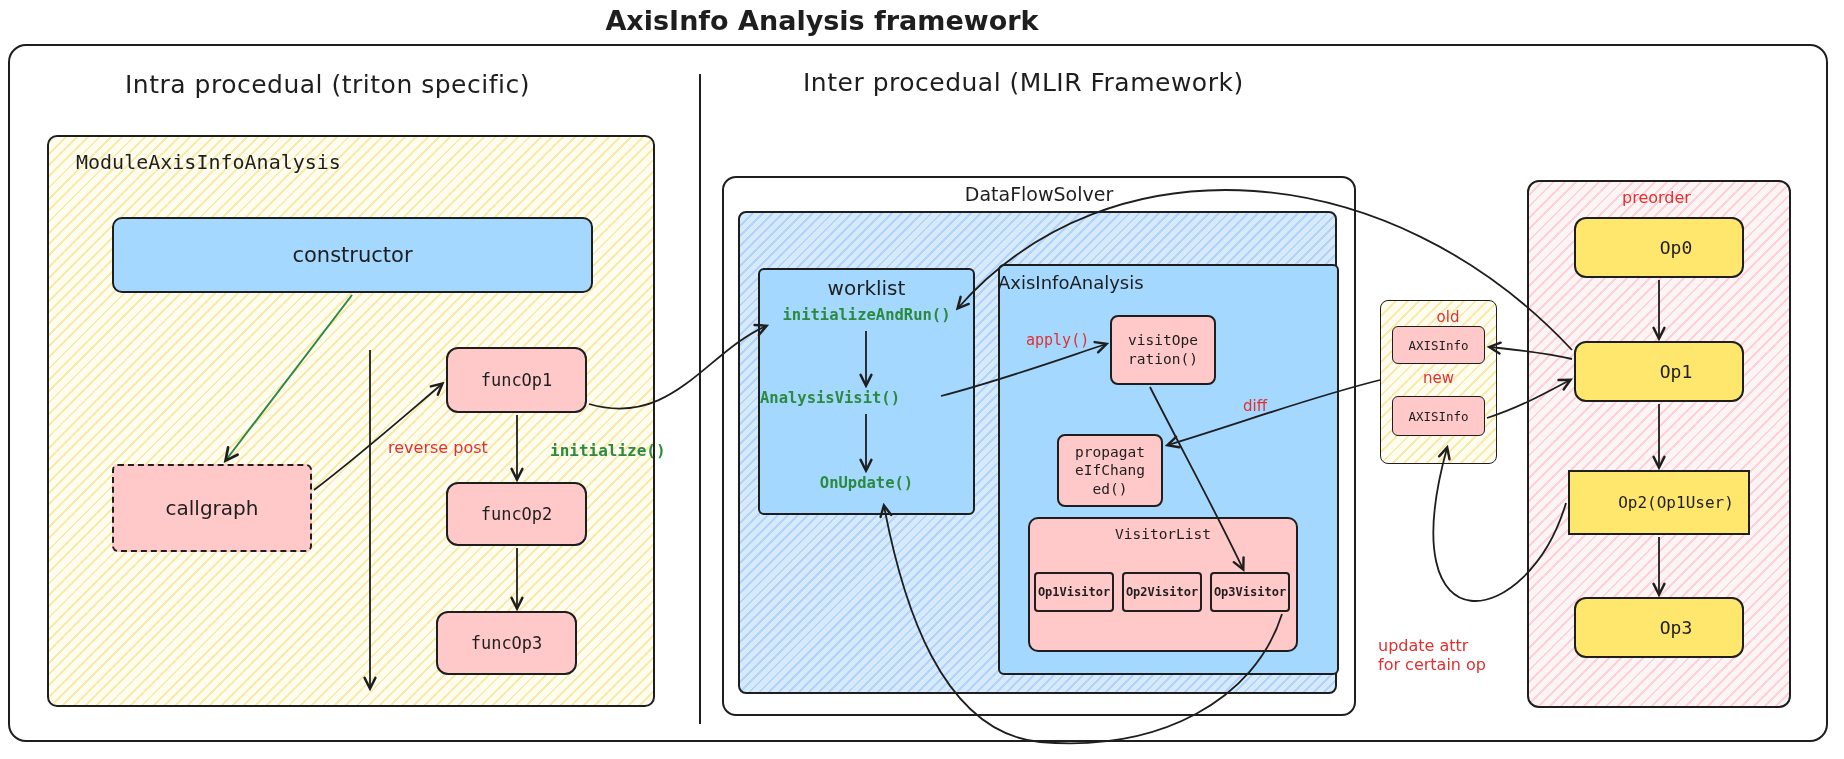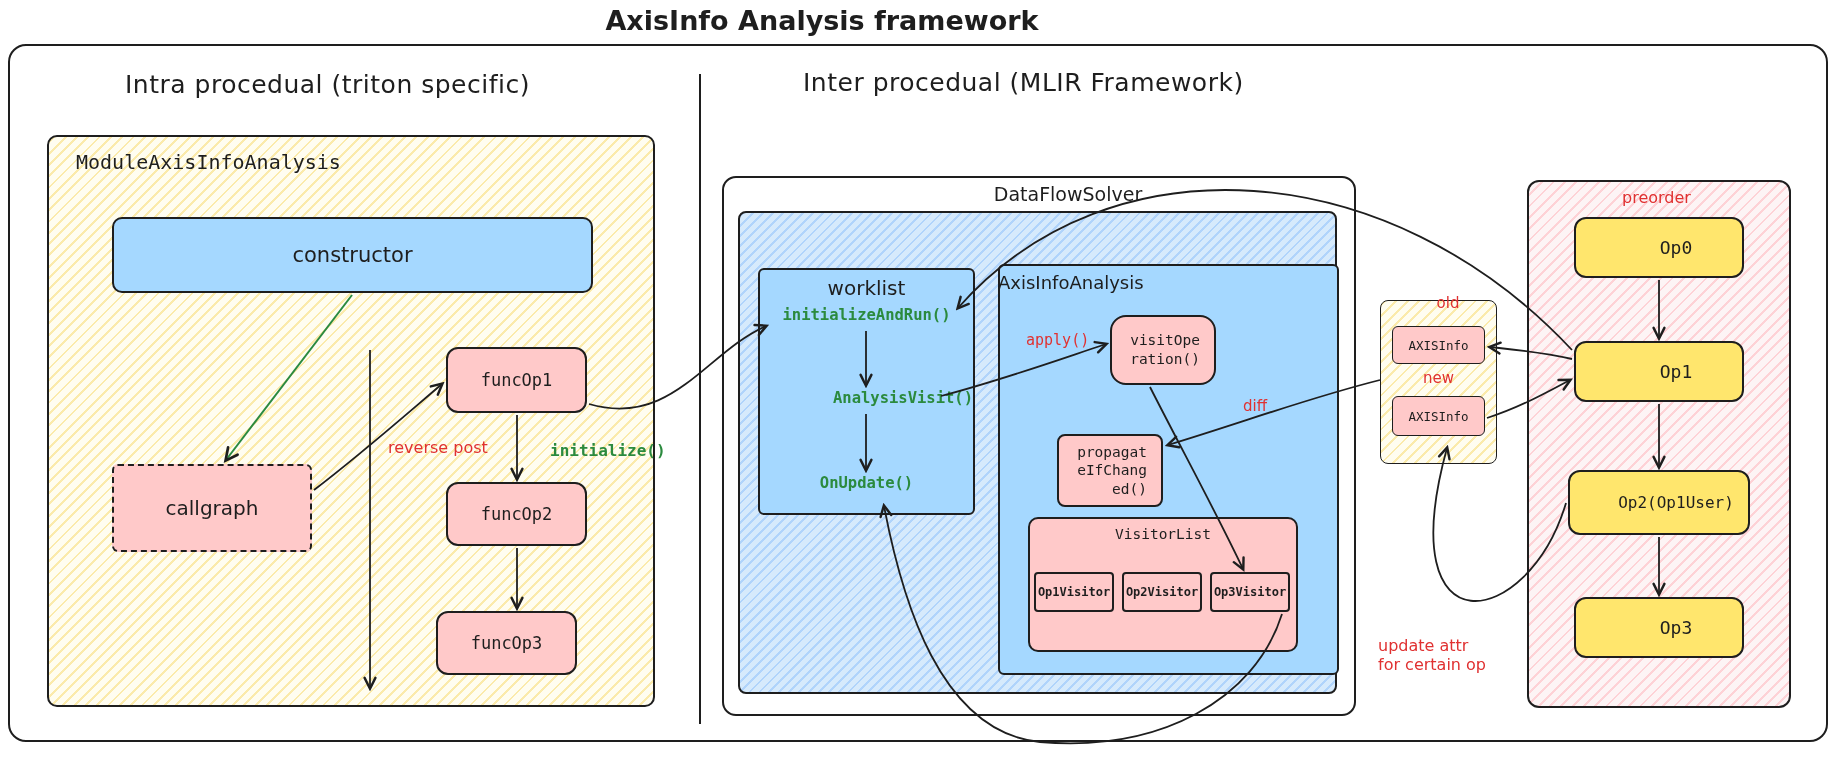--- a/index.html
+++ b/index.html
@@ -1,21 +1,21 @@
 <!DOCTYPE html>
 <html><head>
 <meta charset="utf-8">
 <style>
   * { margin:0; padding:0; box-sizing:border-box; }
   html,body { width:1844px; height:759px; background:#ffffff; font-family:"DejaVu Sans", sans-serif; color:#1e1e1e; overflow:hidden; }
   .canvas { position:relative; width:1844px; height:759px; }
   .abs { position:absolute; }
   .box { position:absolute; border:2px solid #1e1e1e; }
   .center { display:flex; align-items:center; justify-content:center; text-align:center; }
-  .mono { font-family:"DejaVu Sans Mono", monospace;text-align:right; }
+  .mono { font-family:"DejaVu Sans Mono", monospace; }
   .red { color:#e03131; }
   .green { color:#2b8a3e; font-weight:bold; }
   .heading { position:absolute; font-size:25px; font-weight:500; letter-spacing:0.5px; }
   .hatch-yellow { background-color:#fffdf0;
     background-image:repeating-linear-gradient(315deg, rgba(247,216,103,0.50) 0px, rgba(247,216,103,0.50) 2px, transparent 2px, transparent 8px); }
   .hatch-blue { background-color:#d6eafc;
     background-image:repeating-linear-gradient(315deg, rgba(96,165,250,0.32) 0px, rgba(96,165,250,0.32) 2px, transparent 2px, transparent 7px); }
   .hatch-pink { background-color:#fdf4f5;
     background-image:repeating-linear-gradient(315deg, rgba(255,155,164,0.38) 0px, rgba(255,155,164,0.38) 2px, transparent 2px, transparent 8px); }
   .solid-blue { background:#a5d8ff; }
@@ -48,55 +48,55 @@
   <div class="box solid-blue center" style="left:112px; top:217px; width:481px; height:76px; border-radius:10px; font-size:21px;">constructor</div>
 
   <div class="box solid-pink center mono" style="left:446px; top:347px; width:141px; height:66px; border-radius:12px; font-size:17px;">funcOp1</div>
   <div class="box solid-pink center mono" style="left:446px; top:482px; width:141px; height:64px; border-radius:12px; font-size:17px;">funcOp2</div>
   <div class="box solid-pink center mono" style="left:436px; top:611px; width:141px; height:64px; border-radius:12px; font-size:17px;">funcOp3</div>
 
   <div class="abs red" style="left:388px; top:438px; font-size:16px;">reverse post</div>
   <div class="abs green mono" style="left:550px; top:428px; font-size:16px;margin-top:13px;">initialize()</div>
 
   <div class="box" style="left:722px; top:176px; width:634px; height:540px; border-radius:14px; background:#ffffff;"></div>
-  <div class="abs" style="left:722px; top:183px; width:634px; text-align:center; font-size:19px;margin-left:29px;">DataFlowSolver</div>
+  <div class="abs" style="left:722px; top:183px; width:634px; text-align:center; font-size:19px;">DataFlowSolver</div>
 
   <div class="box hatch-blue" style="left:738px; top:211px; width:599px; height:483px; border-radius:8px;"></div>
 
   <div class="box solid-blue" style="left:758px; top:268px; width:217px; height:247px; border-radius:6px;"></div>
   <div class="abs" style="left:758px; top:276px; width:217px; text-align:center; font-size:20px;">worklist</div>
   <div class="abs mono green" style="left:760px; top:306px; width:213px; text-align:center; font-size:15.5px;">initializeAndRun()</div>
-  <div class="abs mono green" style="left:760px; top:389px; width:213px; text-align:right; font-size:15.5px;">AnalysisVisit()</div>
+  <div class="abs mono green" style="left:760px; top:389px; width:213px; text-align:left; font-size:15.5px;">AnalysisVisit()</div>
   <div class="abs mono green" style="left:760px; top:474px; width:213px; text-align:center; font-size:15.5px;">OnUpdate()</div>
 
   <div class="box solid-blue" style="left:998px; top:264px; width:341px; height:411px; border-radius:6px;"></div>
   <div class="abs" style="left:998px; top:272px; width:341px; text-align:left; font-size:18px;">AxisInfoAnalysis</div>
 
-  <div class="box solid-pink center mono wrapbreak" style="left:1110px; top:315px; width:106px; height:70px; border-radius:16px; font-size:14.5px; padding:0 14px;">visitOperation()</div>
+  <div class="box solid-pink center mono wrapbreak" style="left:1110px; top:315px; width:106px; height:70px; border-radius:8px; font-size:14.5px; padding:0 14px;">visitOperation()</div>
   <div class="abs red mono" style="left:1026px; top:331px; font-size:15px;">apply()</div>
   <div class="abs red" style="left:1243px; top:397px; font-size:15px;">diff</div>
   <div class="box solid-pink center mono wrapbreak" style="left:1057px; top:434px; width:106px; height:73px; border-radius:8px; font-size:14.5px; padding:0 14px;">propagateIfChanged()</div>
 
   <div class="box solid-pink" style="left:1028px; top:517px; width:270px; height:135px; border-radius:10px;"></div>
   <div class="abs mono" style="left:1028px; top:526px; width:270px; text-align:center; font-size:14.5px;">VisitorList</div>
   <div class="box solid-pink center mono" style="left:1034px; top:572px; width:80px; height:40px; border-radius:4px; font-size:12px; font-weight:bold;">Op1Visitor</div>
   <div class="box solid-pink center mono" style="left:1122px; top:572px; width:80px; height:40px; border-radius:4px; font-size:12px; font-weight:bold;">Op2Visitor</div>
   <div class="box solid-pink center mono" style="left:1210px; top:572px; width:80px; height:40px; border-radius:4px; font-size:12px; font-weight:bold;">Op3Visitor</div>
 
   <div class="box hatch-yellow" style="left:1380px; top:300px; width:117px; height:164px; border-width:1.5px; border-radius:8px;"></div>
-  <div class="abs red" style="left:1380px; top:294px; width:136px; text-align:center; font-size:15px;">old</div>
+  <div class="abs red" style="left:1380px; top:308px; width:136px; text-align:center; font-size:15px;">old</div>
   <div class="box solid-pink center mono" style="left:1392px; top:326px; width:93px; height:38px; border-width:1.5px; border-radius:6px; font-size:12.5px;">AXISInfo</div>
   <div class="abs red" style="left:1380px; top:369px; width:117px; text-align:center; font-size:15px;">new</div>
   <div class="box solid-pink center mono" style="left:1392px; top:396px; width:93px; height:40px; border-width:1.5px; border-radius:6px; font-size:12.5px;">AXISInfo</div>
 
   <div class="box hatch-pink" style="left:1527px; top:180px; width:264px; height:528px; border-radius:12px;"></div>
   <div class="abs red" style="left:1622px; top:188px; font-size:16px;">preorder</div>
   <div class="box solid-yellow center mono" style="left:1574px; top:217px; width:170px; height:61px; border-radius:12px; font-size:18px;">Op0</div>
   <div class="box solid-yellow center mono" style="left:1574px; top:341px; width:170px; height:61px; border-radius:12px; font-size:18px;">Op1</div>
-  <div class="box solid-yellow center mono" style="left:1568px; top:470px; width:182px; height:65px; border-radius:12px; font-size:16px;">Op2(Op1User)</div>
+  <div class="box solid-yellow center mono" style="left:1568px; top:470px; width:182px; height:65px; border-radius:0; font-size:16px;">Op2(Op1User)</div>
   <div class="box solid-yellow center mono" style="left:1574px; top:597px; width:170px; height:61px; border-radius:12px; font-size:18px;">Op3</div>
 
   <div class="abs red" style="left:1378px; top:636px; font-size:16px; white-space:pre-line;">update attr
 for certain op</div>
 
   <svg class="arrows" width="1844" height="759" viewBox="0 0 1844 759">
     <defs>
       <marker id="ah" viewBox="0 0 12 12" refX="9.5" refY="6" markerWidth="9" markerHeight="9" orient="auto">
         <path d="M2 2 L10 6 L2 10" fill="none" stroke="#1e1e1e" stroke-width="2" stroke-linecap="round"></path>
       </marker>

